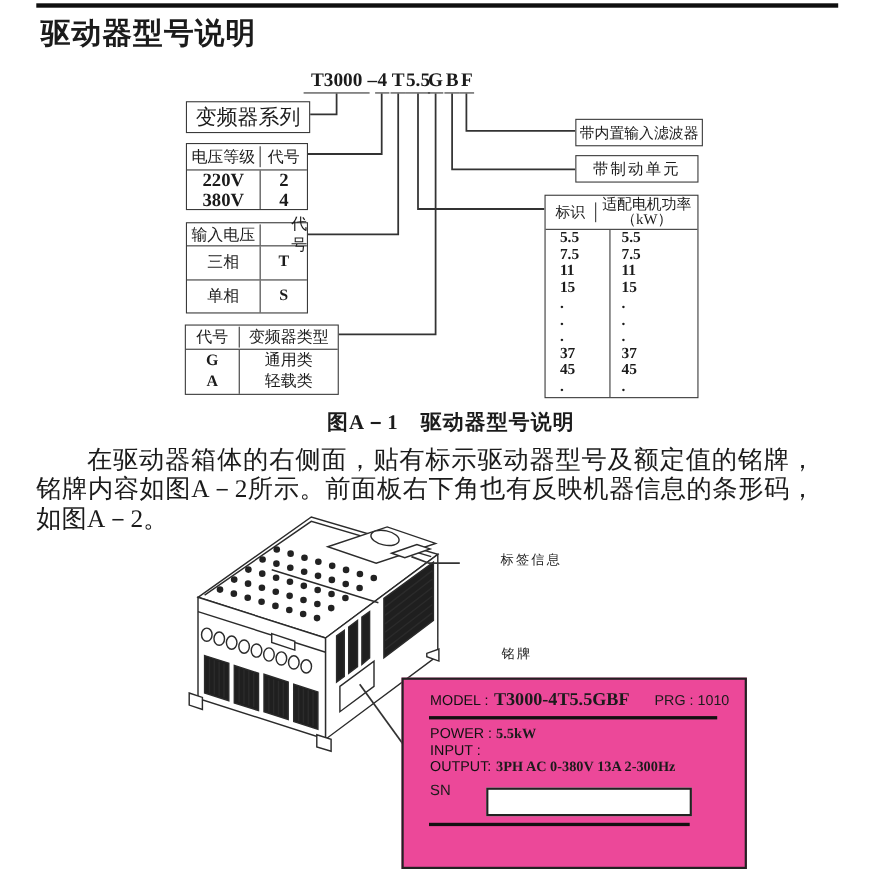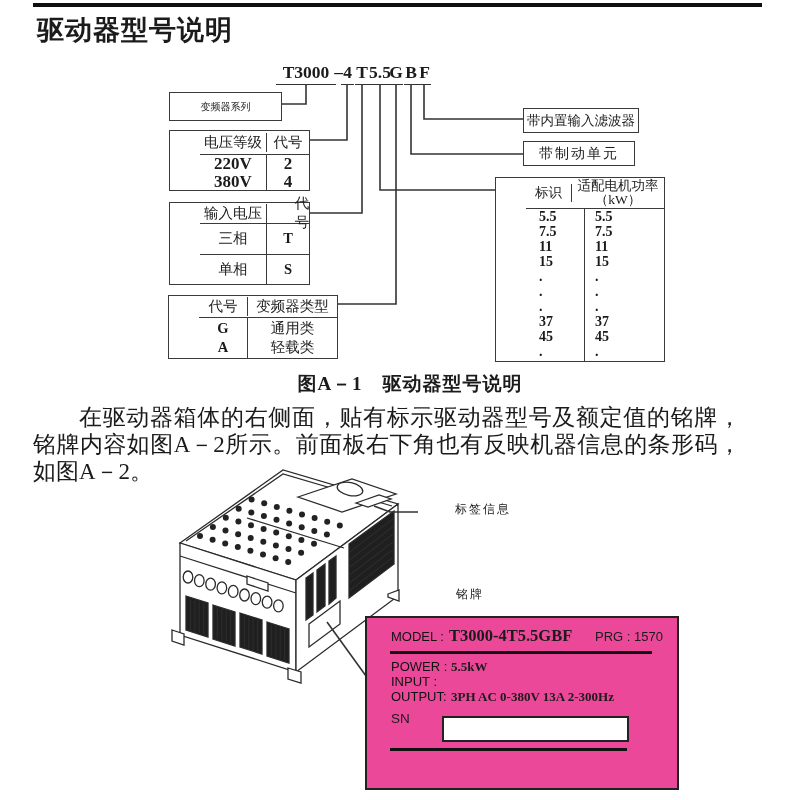--- a/index.html
+++ b/index.html
@@ -12,21 +12,21 @@
   .line-layer polyline,.line-layer path,.line-layer line{fill:none;stroke:#333;stroke-width:1.6;}
   .device polygon,.device polyline,.device line,.device ellipse,.device path{stroke:#2b2b2b;stroke-width:1.3;}
   
   .seg{position:absolute;top:62px;height:22px;z-index:2;font-size:17.5px;font-weight:700;
        text-align:center;line-height:20px;font-family:"Liberation Serif",serif;}
   .seg.u{border-bottom:1.7px solid #333;}
   
   .dbox{position:absolute;border:1.8px solid #3a3a3a;background:#fff;display:flex;align-items:center;
         justify-content:center;z-index:2;font-size:14px;}
   .dtable{position:absolute;border:1.8px solid #3a3a3a;background:#fff;z-index:2;display:flex;
-          flex-direction:column;font-size:14.5px;padding-left:30px;}
+          flex-direction:column;font-size:14.5px;}
   .tr{display:flex;flex:1;min-height:0;}
   .tr.head{align-items:center;}
   .tr.hb{border-bottom:1.8px solid #3a3a3a;}
   .c{display:flex;flex-direction:column;align-items:center;justify-content:center;min-width:0;}
   .c.cr{border-right:1.8px solid #3a3a3a;}
   .serif{font-family:"Liberation Serif",serif;font-weight:700;}
   .pre{white-space:pre-line;}
   #t-voltage{left:169px;top:130px;width:109px;height:59px;}
   #t-voltage .head{flex:0 0 23px;}
   #t-voltage .c1{width:66px;}  #t-voltage .c2{flex:1;}
@@ -38,21 +38,21 @@
   #t-type .head{flex:0 0 21px;}
   #t-type .c1{width:48px;}  #t-type .c2{flex:1;}
   #t-type .bodygrp .c{line-height:19px;font-size:14.5px;}
   #t-power{left:495px;top:177px;width:138px;height:183px;font-size:13.5px;}
   #t-power .head{flex:0 0 30px;}
   #t-power .c1{width:45px;}  #t-power .c2{flex:1;text-align:center;line-height:14px;padding:0 2px;}
   #t-power .bodygrp{align-items:stretch;}
   #t-power .bodygrp .c{align-items:flex-start;justify-content:flex-start;line-height:15px;font-size:14px;}
   #t-power .bodygrp .c1{padding-left:13px;}
   #t-power .bodygrp .c2{padding-left:10px;text-align:left;}
-  #box-series{left:169px;top:92px;width:111px;height:27px;font-size:10px;}
+  #box-series{left:169px;top:92px;width:111px;height:27px;font-size:19px;}
   #box-filter{left:523px;top:108px;width:114px;height:23px;font-size:13.5px;}
   #box-brake{left:523px;top:141px;width:110px;height:23px;letter-spacing:2px;}
   
   .fig-caption{position:absolute;left:240px;top:371px;width:340px;text-align:center;z-index:2;
                font-size:19px;font-weight:700;letter-spacing:1px;}
   .body-text{position:absolute;left:33px;top:404px;width:708px;z-index:2;font-size:23px;
              line-height:27px;text-align:justify;text-indent:2em;}
   
   .callout-label{position:absolute;z-index:2;font-size:12px;letter-spacing:2px;margin-left:32px;}
   #label-info{left:423px;top:501px;}
@@ -313,21 +313,21 @@
   <div class="fig-caption">图A－1　驱动器型号说明</div>
   <div class="body-text">在驱动器箱体的右侧面，贴有标示驱动器型号及额定值的铭牌，铭牌内容如图A－2所示。前面板右下角也有反映机器信息的条形码，如图A－2。</div>
 
   <div class="callout-label" id="label-info">标签信息</div>
   <div class="callout-label" id="label-plate">铭牌</div>
 
   <div class="nameplate">
     <div class="np-model-row">
       <span class="np-lbl">MODEL :</span>
       <span class="np-model-val">T3000-4T5.5GBF</span>
-      <span class="np-prg">PRG : 1570</span>
+      <span class="np-prg">PRG : 1010</span>
     </div>
     <div class="np-rule"></div>
     <div class="np-specs">
       <div class="np-row">
         <span class="np-lbl">POWER :</span>
         <span class="np-val">5.5kW</span>
       </div>
       <div class="np-row">
         <span class="np-lbl">INPUT :</span>
       </div>

